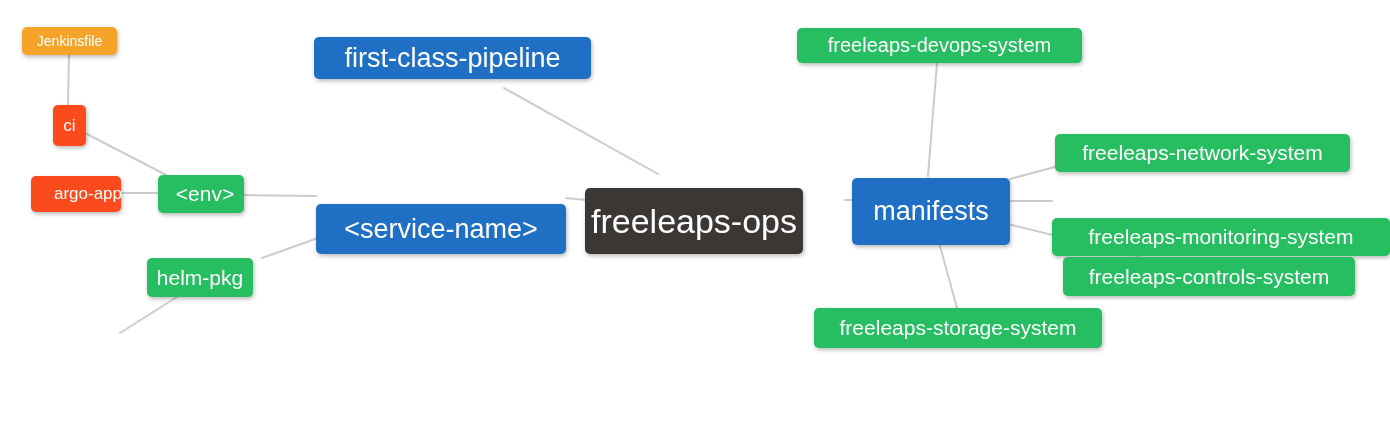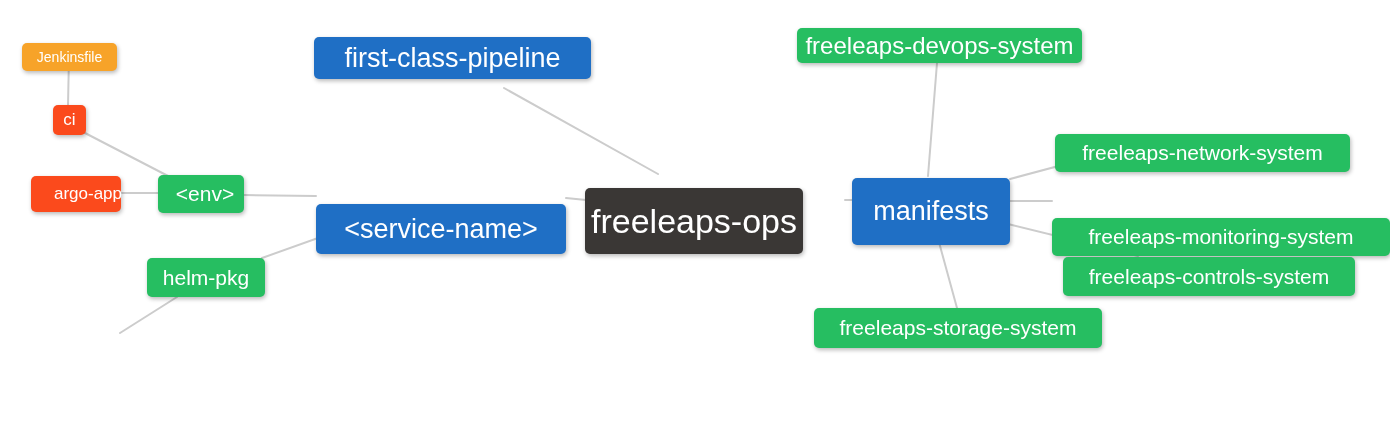--- a/index.html
+++ b/index.html
@@ -43,34 +43,34 @@
     border-radius: 5px;
     white-space: nowrap;
     box-shadow: 1px 2px 4px rgba(0,0,0,0.28);
     cursor: pointer;
     user-select: none;
   }
   .c-dark  { background: var(--color-root,   #3A3735); }
   .c-blue  { background: var(--color-level1, #1F6FC5); }
   .c-green { background: var(--color-level2, #26BE61); }
   .c-red   { background: var(--color-level3, #FB4A1C); }
-  .c-amber { background: var(--color-level4, #F7A329); margin-top: 16px; }
+  .c-amber { background: var(--color-level4, #F7A329); }
 
   .n-root       { left: 585px;  top: 188px; width: 218px; height: 66px; font-size: 34px; }
   .n-service    { left: 316px;  top: 172px; width: 250px; height: 50px; font-size: 27px; margin-top: 32px; }
   .n-pipeline   { left: 314px;  top: 37px;  width: 277px; height: 42px; font-size: 27px; }
   .n-manifests  { left: 852px;  top: 178px; width: 158px; height: 67px; font-size: 27px; }
   .n-env        { left: 158px;  top: 175px; width: 86px;  height: 38px; font-size: 21px; padding-left: 8px; }
-  .n-helm       { left: 147px;  top: 258px; width: 118px; height: 39px; font-size: 21px; }
-  .n-devops     { left: 797px;  top: 28px;  width: 285px; height: 35px; font-size: 24px; }
+  .n-helm       { left: 147px;  top: 258px; width: 106px; height: 39px; font-size: 21px; }
+  .n-devops     { left: 797px;  top: 28px;  width: 285px; height: 35px; font-size: 20px; }
   .n-network    { left: 1055px; top: 110px; width: 295px; height: 38px; font-size: 21px; margin-top: 24px; }
   .n-monitoring { left: 1052px; top: 186px; width: 338px; height: 38px; font-size: 21px; margin-top: 32px; }
   .n-controls   { left: 1063px; top: 257px; width: 292px; height: 39px; font-size: 21px; }
   .n-storage    { left: 814px;  top: 308px; width: 288px; height: 40px; font-size: 21px; }
-  .n-ci         { left: 53px;   top: 105px; width: 33px;  height: 30px; font-size: 17px; }
+  .n-ci         { left: 53px;   top: 105px; width: 33px;  height: 41px; font-size: 17px; }
   .n-argo       { left: 31px;   top: 176px; width: 90px;  height: 36px; font-size: 17px; padding-left: 24px; }
   .n-values     { left: 7px;    top: 333px; width: 170px; height: 33px; font-size: 16px; }
   .n-jenkins    { left: 22px;   top: 27px;  width: 95px;  height: 28px; font-size: 14px; }
 </style>
 </head>
 <body>
 
 <div class="canvas">
 
   <svg class="edge-layer" viewBox="0 0 1390 421" xmlns="http://www.w3.org/2000/svg">

